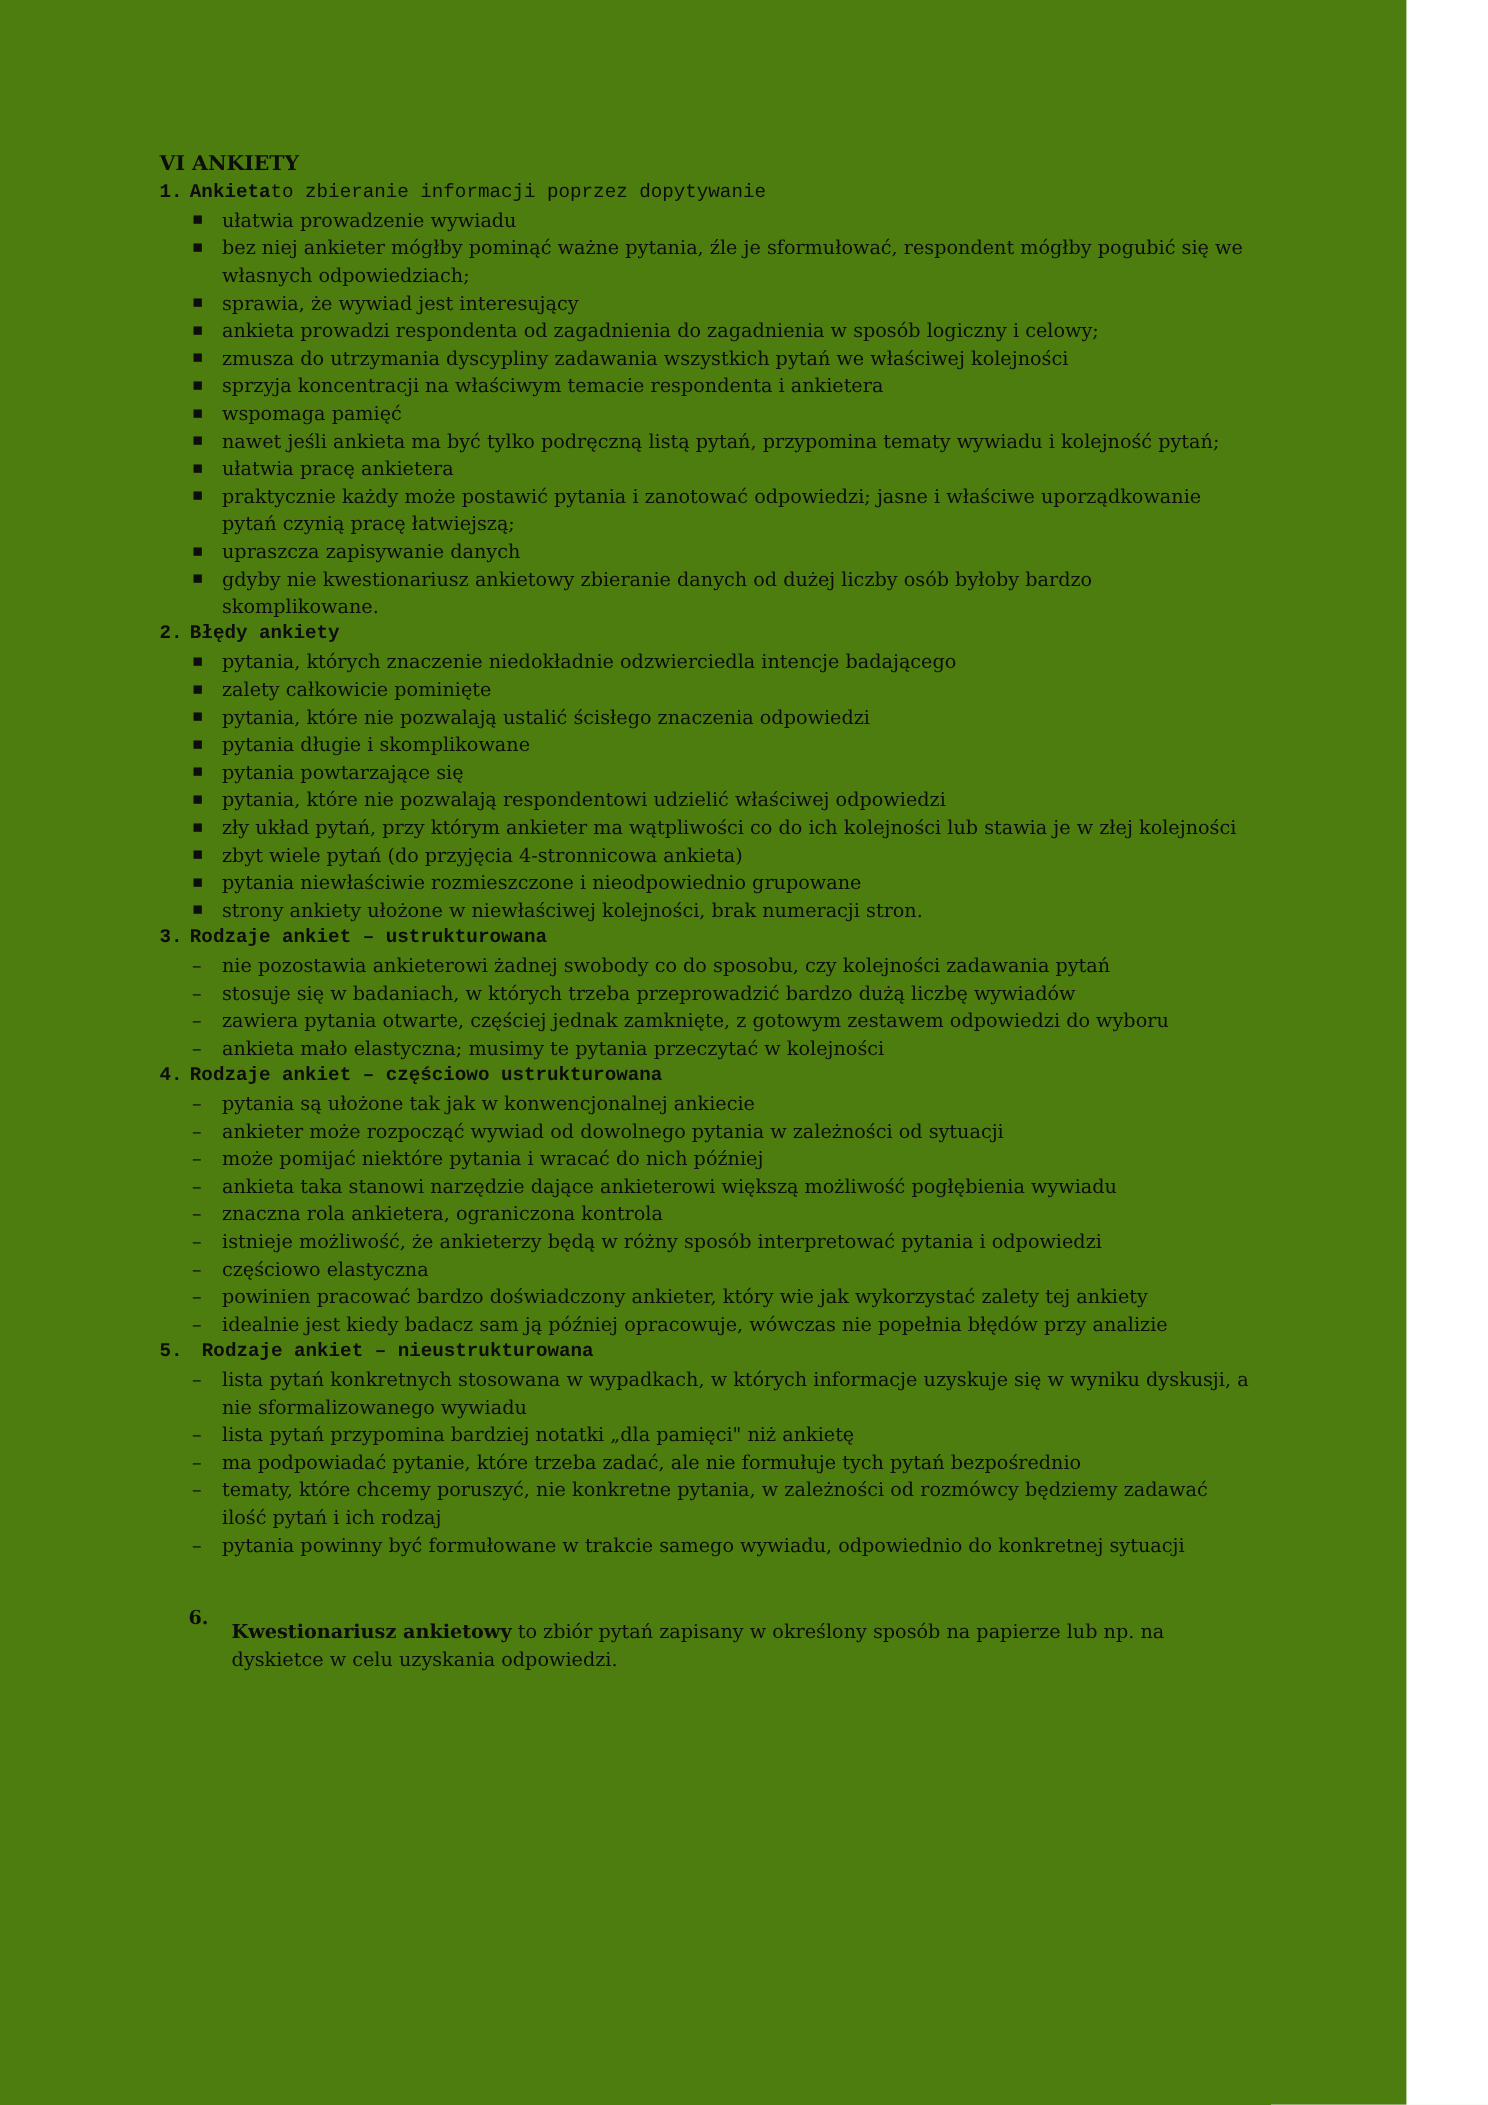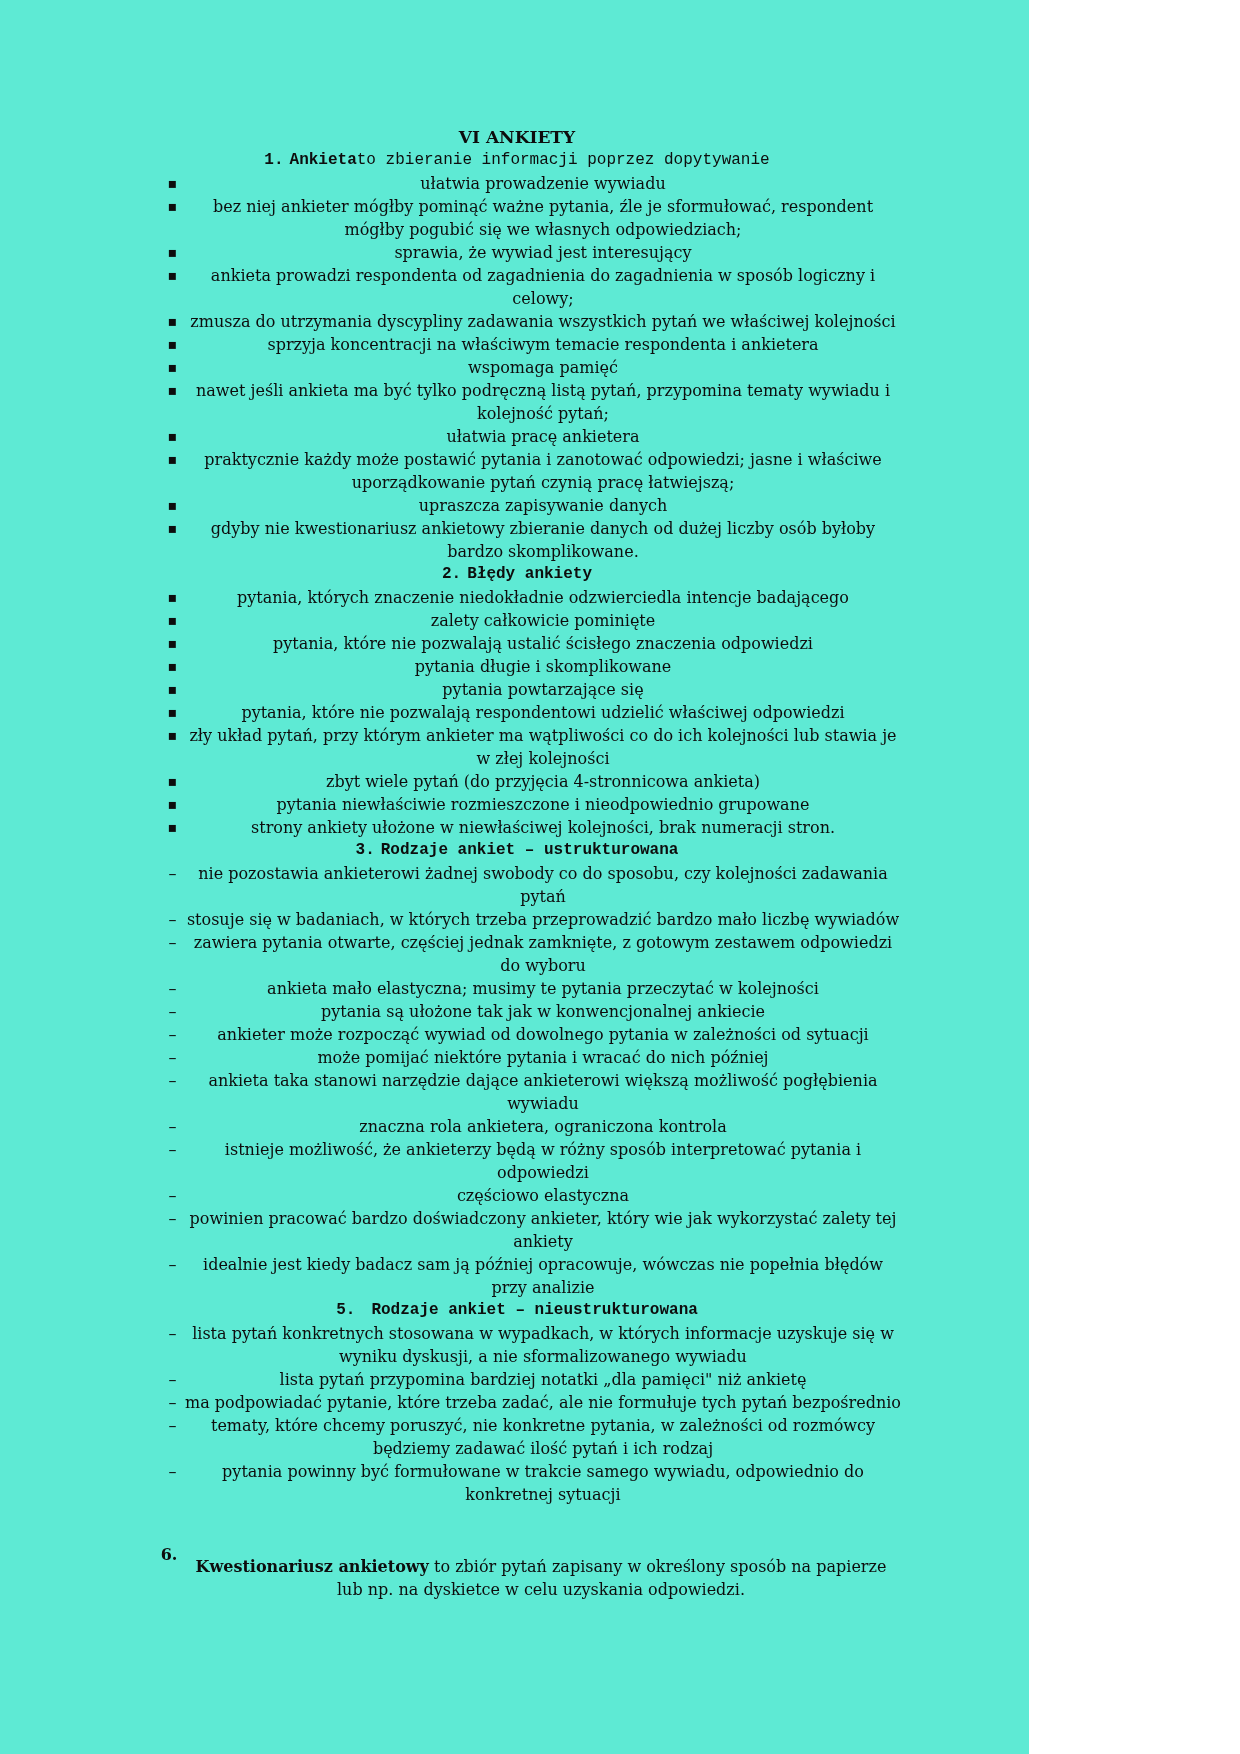--- a/index.html
+++ b/index.html
@@ -1,28 +1,27 @@
 <!DOCTYPE html>
 <html lang="pl"><head>
 <meta charset="utf-8">
 <style>
   html, body { margin: 0; padding: 0; background: #ffffff; }
   .page {
     position: relative;
-    width: 1029px;
+    width: 1172px;
     height: 1754px;
-    background: #5eead4;
+    background: #4d7c0f;
     color: #0d0d0d;
     font-family: "DejaVu Serif", serif;
     font-size: 16px;
     line-height: 23px;
     box-sizing: border-box;
     padding: 126px 128px 0 133px;
     overflow: hidden;
-    text-align: center;
   }
   .title {
     font-size: 17px;
     font-weight: bold;
     margin: 0;
     line-height: 23px;
   }
   .sec-head {
     margin: 0;
     font-weight: bold;
@@ -161,33 +160,34 @@
       </div>
       <div class="section dash">
         <p class="sec-head"><b class="sec-num">3.</b><b>Rodzaje ankiet – ustrukturowana</b><span class="rest"></span></p>
         <ul class="items">
           <li>
             <span class="marker">–</span>
             <span class="li-text">nie pozostawia ankieterowi żadnej swobody co do sposobu, czy kolejności zadawania pytań</span>
           </li>
           <li>
             <span class="marker">–</span>
-            <span class="li-text">stosuje się w badaniach, w których trzeba przeprowadzić bardzo mało liczbę wywiadów</span>
+            <span class="li-text">stosuje się w badaniach, w których trzeba przeprowadzić bardzo dużą liczbę wywiadów</span>
           </li>
           <li>
             <span class="marker">–</span>
             <span class="li-text">zawiera pytania otwarte, częściej jednak zamknięte, z gotowym zestawem odpowiedzi do wyboru</span>
           </li>
           <li>
             <span class="marker">–</span>
             <span class="li-text">ankieta mało elastyczna; musimy te pytania przeczytać w kolejności</span>
           </li>
         </ul>
       </div>
       <div class="section dash">
+        <p class="sec-head"><b class="sec-num">4.</b><b>Rodzaje ankiet – częściowo ustrukturowana</b><span class="rest"></span></p>
         <ul class="items">
           <li>
             <span class="marker">–</span>
             <span class="li-text">pytania są ułożone tak jak w konwencjonalnej ankiecie</span>
           </li>
           <li>
             <span class="marker">–</span>
             <span class="li-text">ankieter może rozpocząć wywiad od dowolnego pytania w zależności od sytuacji</span>
           </li>
           <li>

